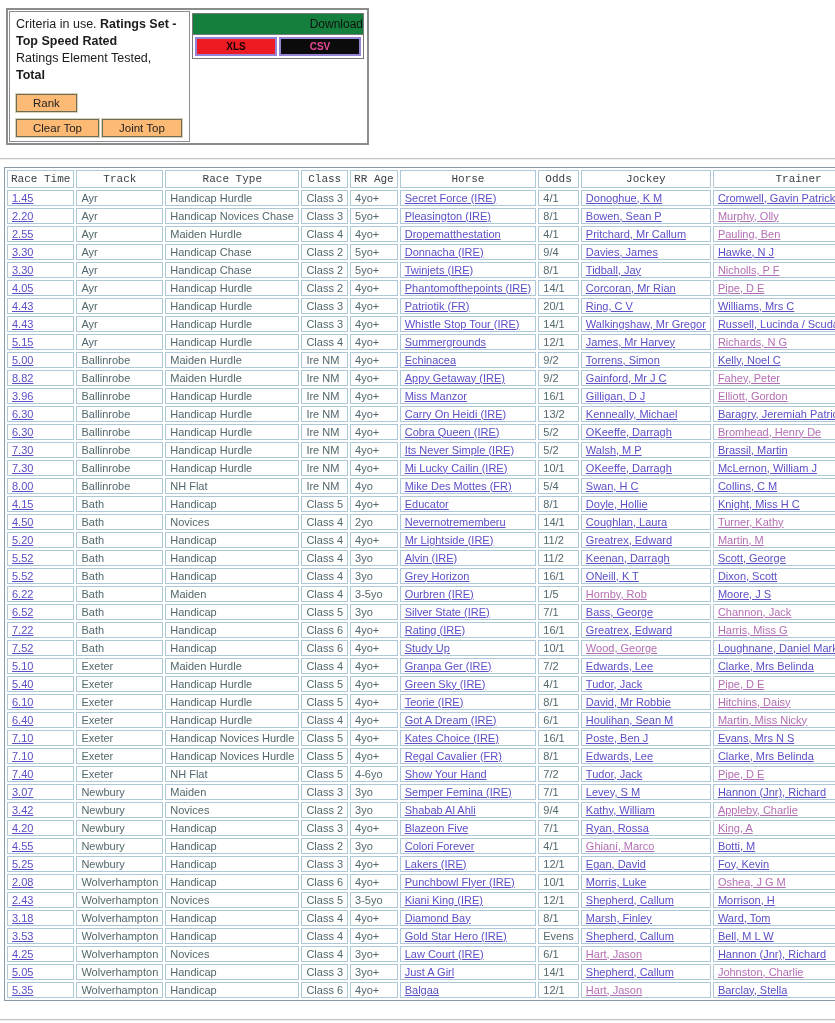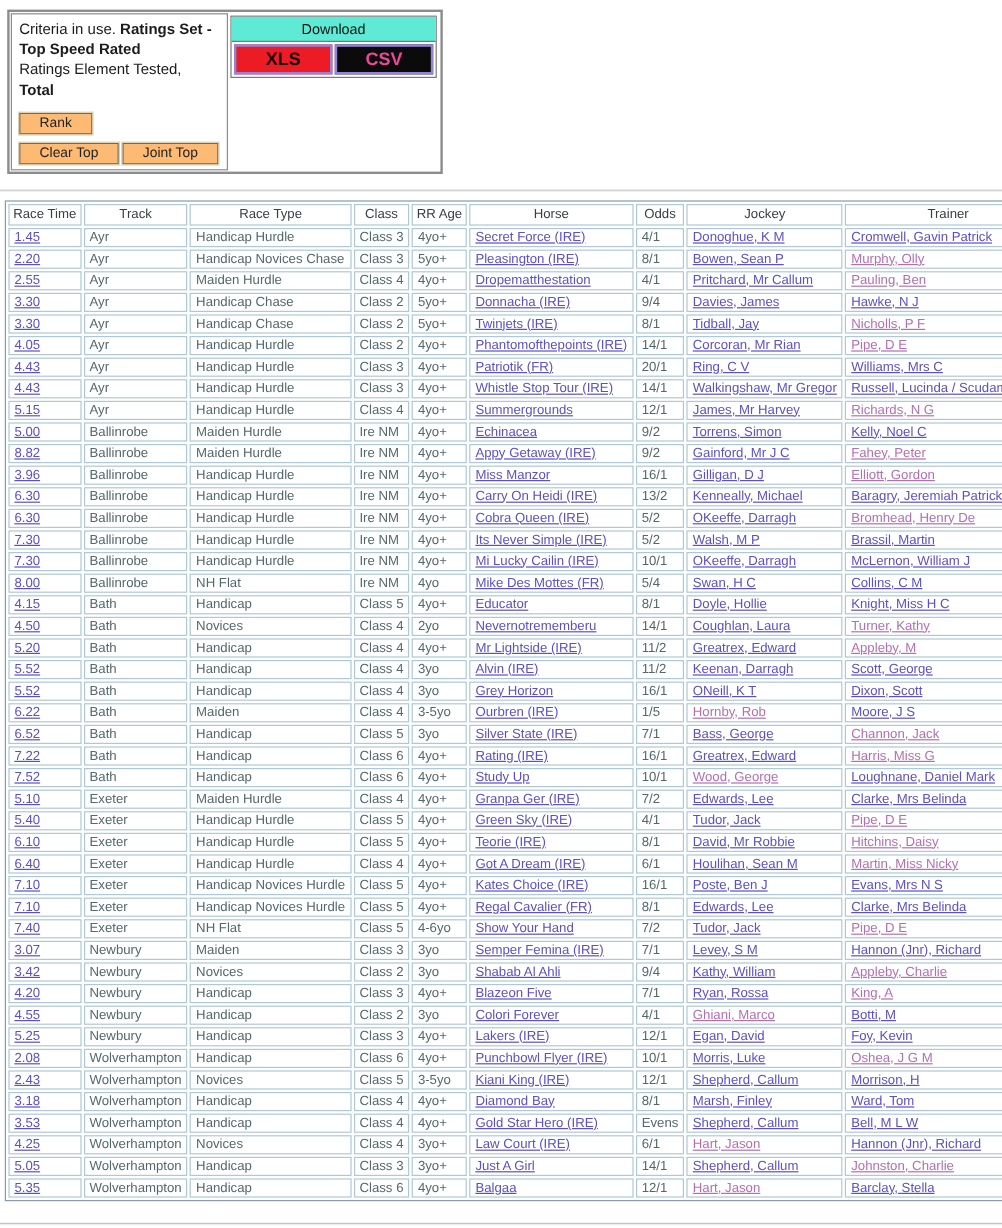--- a/index.html
+++ b/index.html
@@ -51,36 +51,36 @@
   .right-cell{
     flex:1;
     padding:2px 2px;
   }
   .download-table{
     border:1px solid #787878;
     width:172px;
     background:#fff;
   }
   .download-header{
-    background:#5eead4;
+    background:#15803d;
     border-bottom:1px solid #787878;
-    text-align:center;
+    text-align:right;
     font-size:12px;
     color:#111;
     padding:3px 0;
   }
   .download-btns{
     display:flex;
     padding:2px;
     gap:2px;
   }
   .dl-btn{
     flex:1;
     text-align:center;
-    font-size:15px;
+    font-size:10px;
     font-weight:bold;
     padding:2px 0;
     border:2px solid #9583d6;
     cursor:pointer;
   }
   .dl-xls{background:#ed1b24;color:#1a0505;}
   .dl-csv{background:#0b0b0b;color:#ec4899;}
   
   hr.divider{
     border:none;
@@ -100,20 +100,21 @@
   }
   table.results th{
     border:1px solid var(--cellborder);
     font-weight:normal;
     font-size:11px;
     color:#353f44;
     padding:2px 3px;
     text-align:center;
     white-space:nowrap;
     overflow:hidden;
+    font-family:Liberation Mono, monospace;
   }
   table.results td{
     border:1px solid var(--cellborder);
     font-size:11px;
     color:var(--celltext);
     padding:1px 4px;
     height:15px;
     white-space:nowrap;
     overflow:hidden;
     text-align:left;
@@ -393,21 +394,21 @@
       </tr>
       <tr>
         <td><a href="#">5.20</a></td>
         <td>Bath</td>
         <td>Handicap</td>
         <td>Class 4</td>
         <td>4yo+</td>
         <td><a href="#">Mr Lightside (IRE)</a></td>
         <td>11/2</td>
         <td><a href="#">Greatrex, Edward</a></td>
-        <td><a href="#" class="v">Appleby, M</a></td>
+        <td><a href="#" class="v">Martin, M</a></td>
       </tr>
       <tr>
         <td><a href="#">5.52</a></td>
         <td>Bath</td>
         <td>Handicap</td>
         <td>Class 4</td>
         <td>3yo</td>
         <td><a href="#">Alvin (IRE)</a></td>
         <td>11/2</td>
         <td><a href="#">Keenan, Darragh</a></td>

